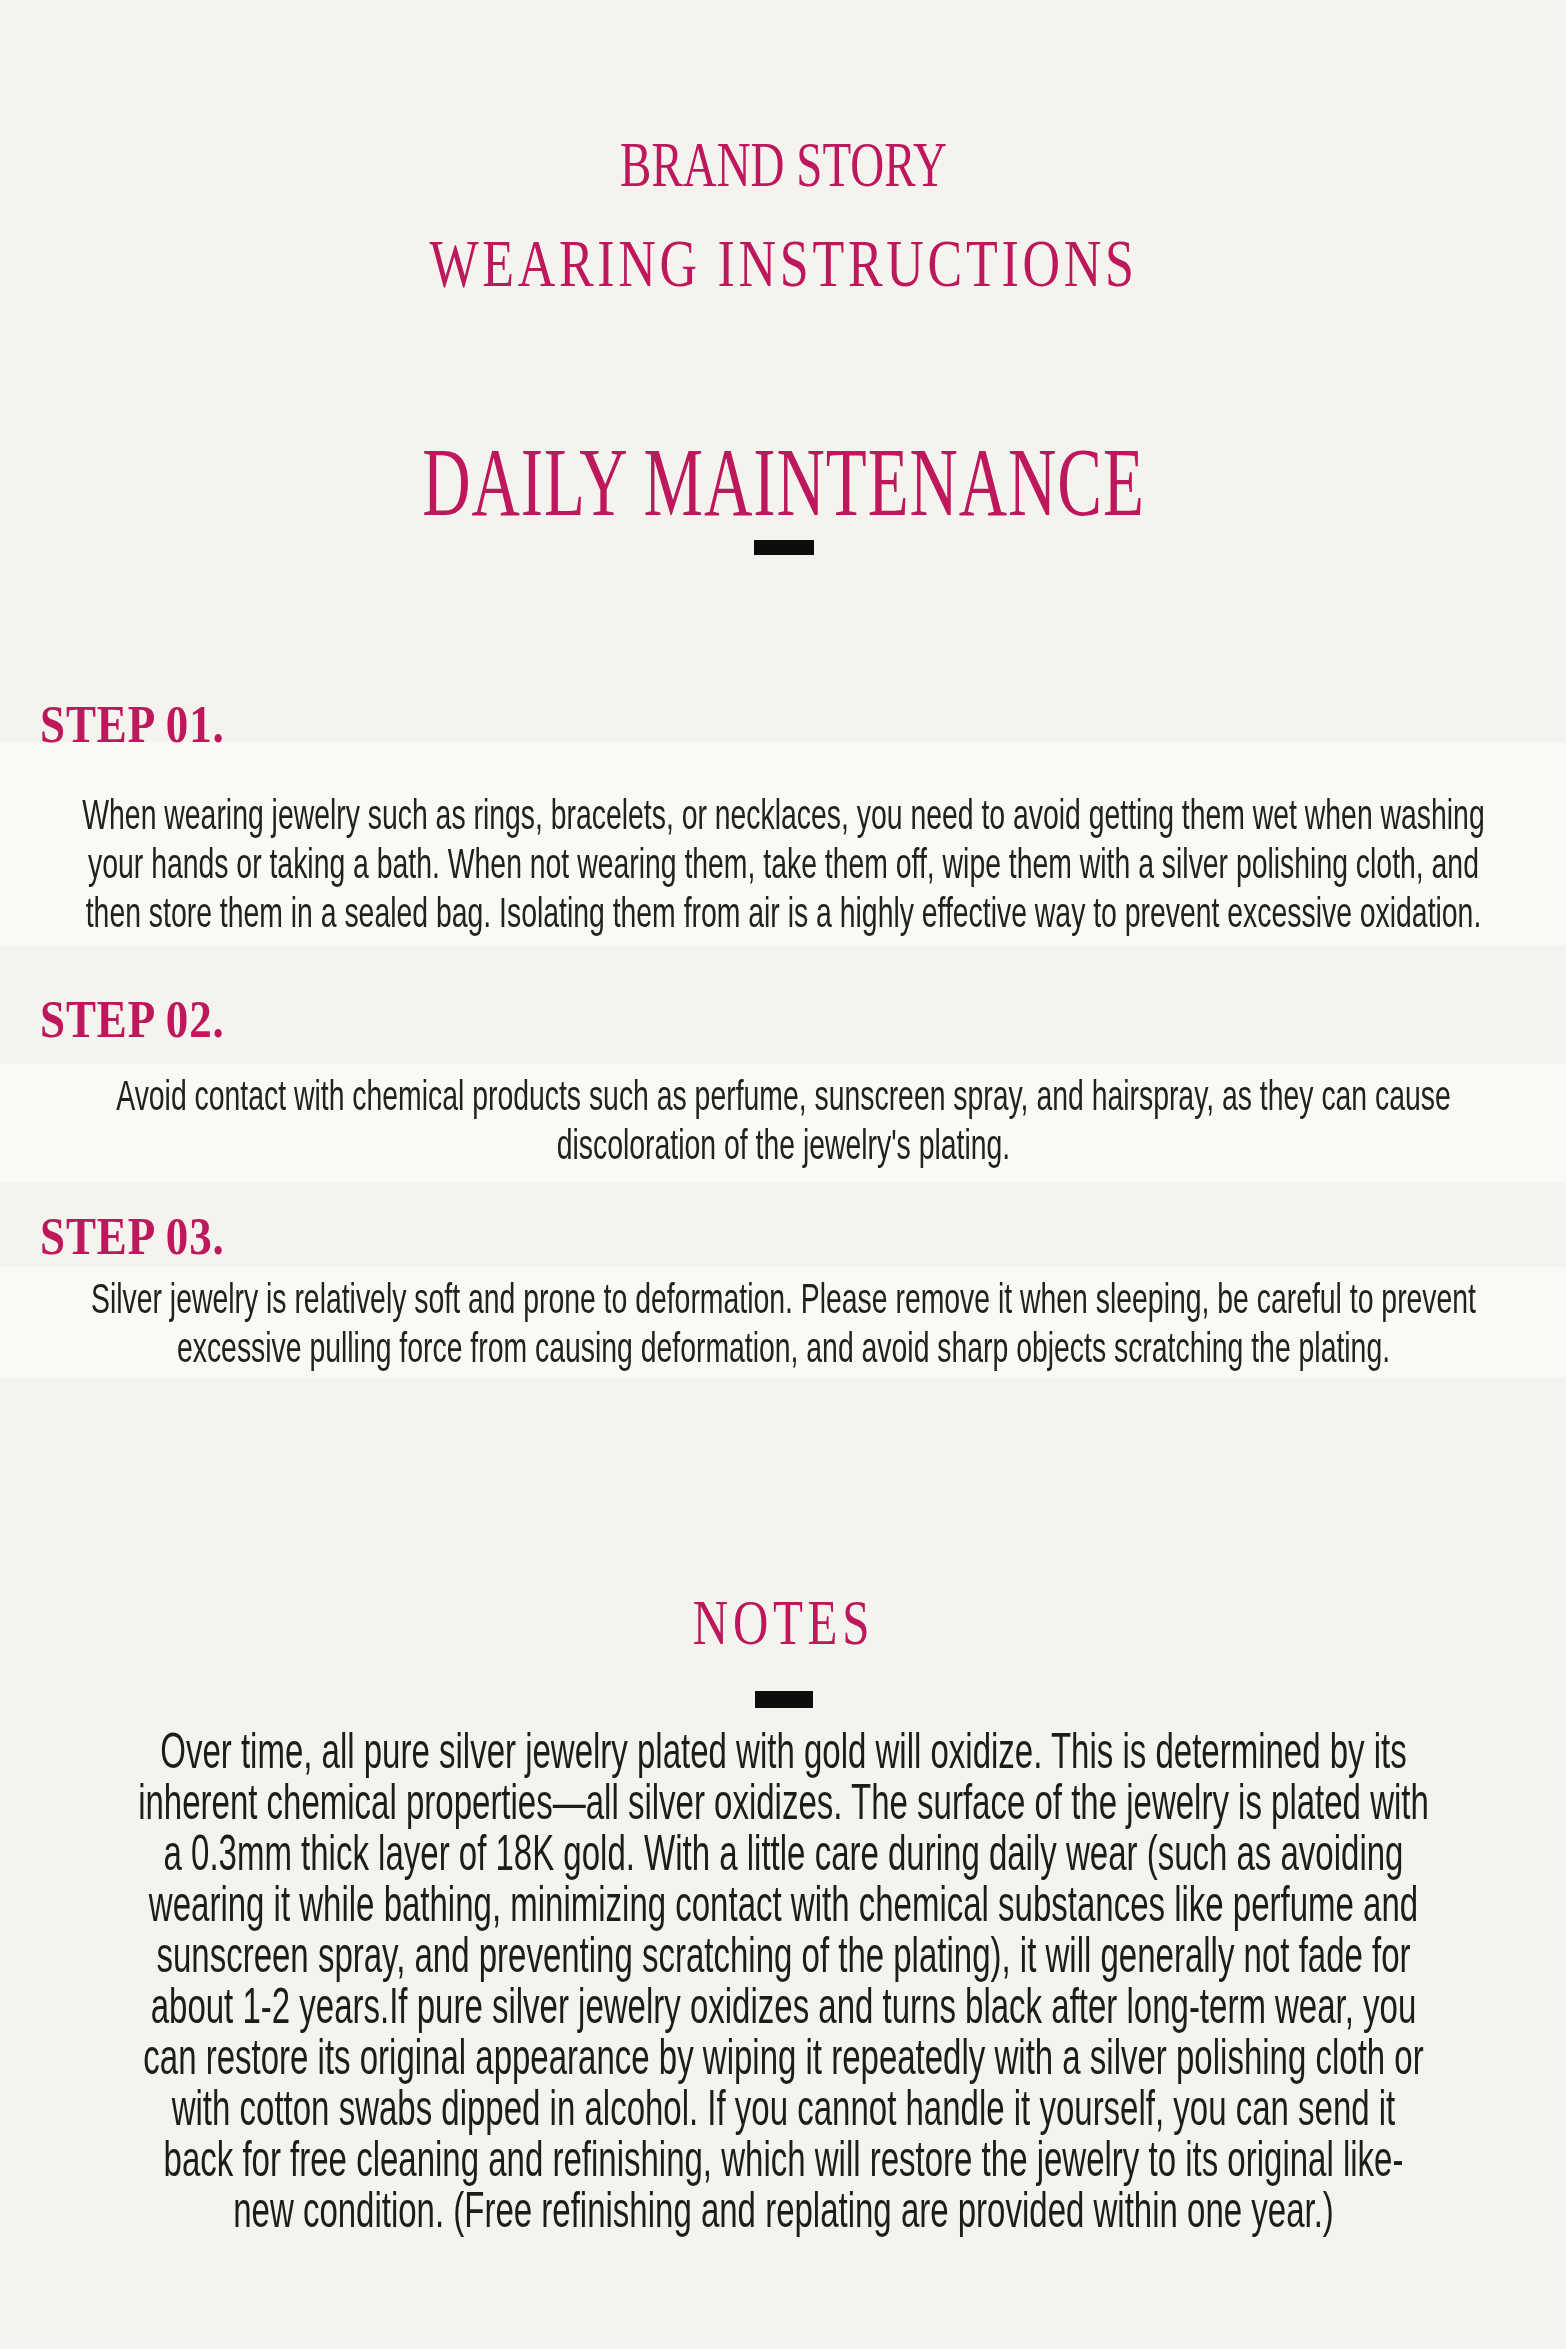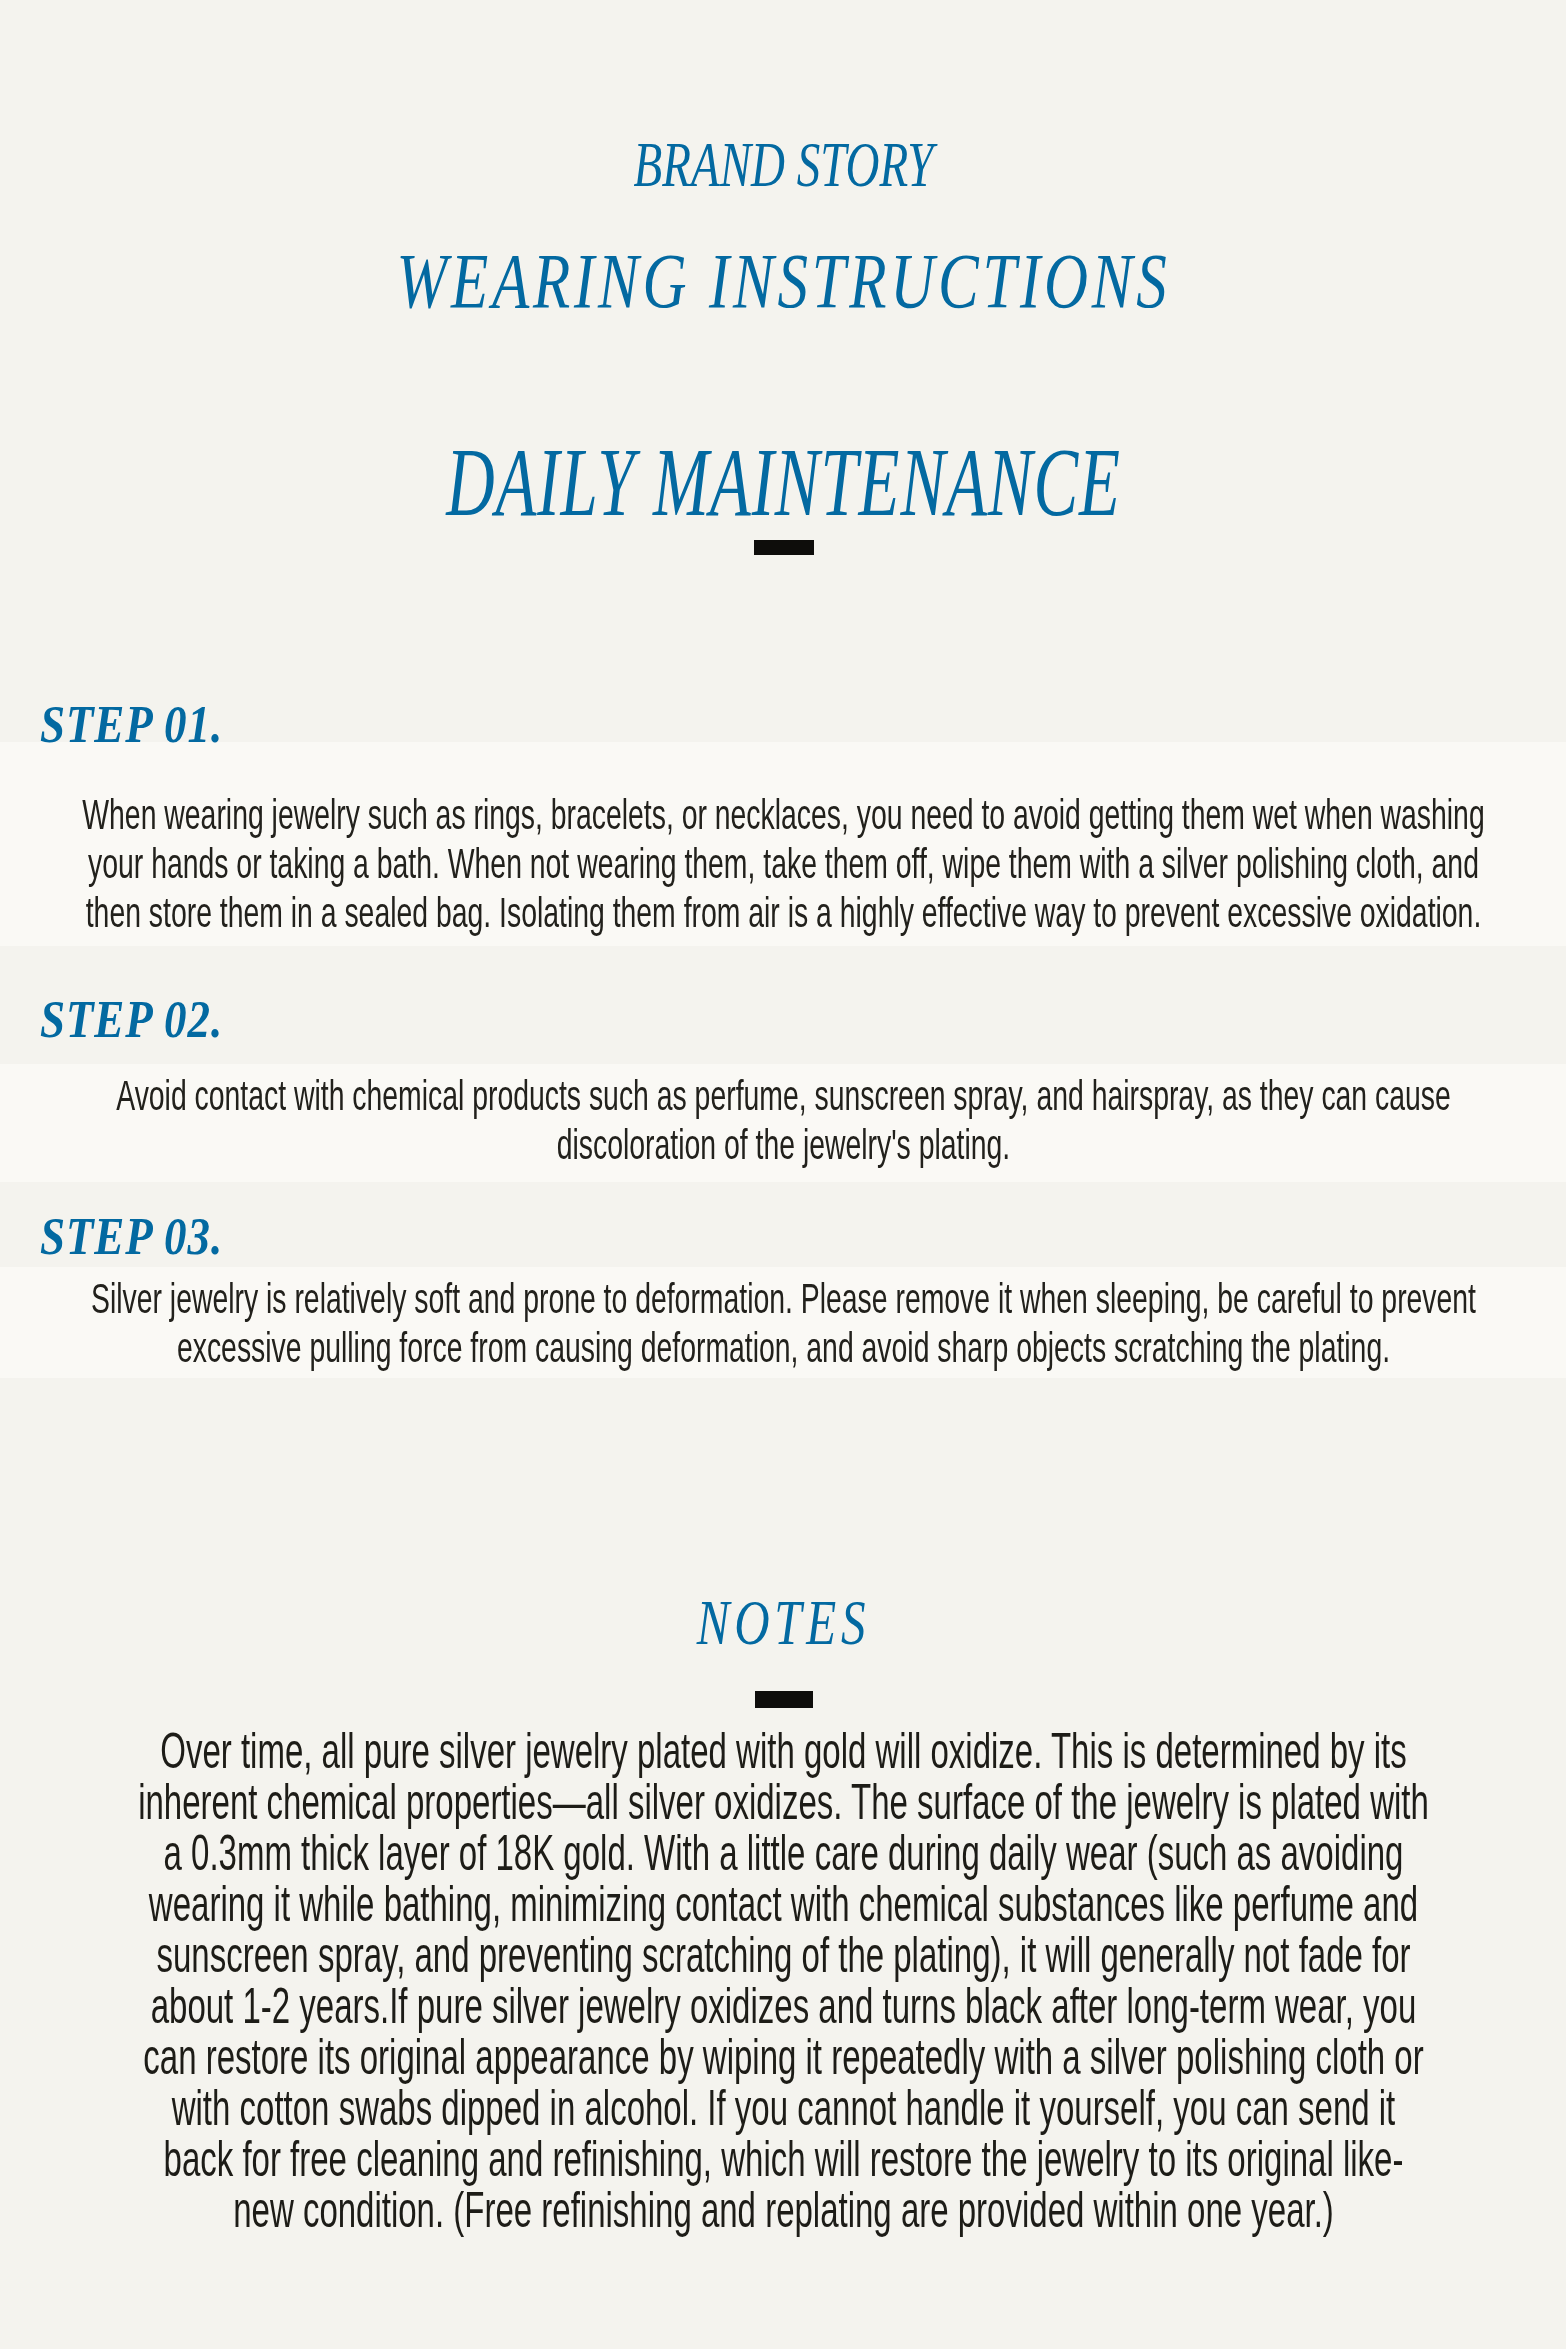--- a/index.html
+++ b/index.html
@@ -12,26 +12,26 @@
     color:#201f1b;
   }
   .band { position:absolute; left:0; right:0; background:#faf9f5; }
   .band.b1 { top:742px; height:204px; }
   .band.b2 { top:1064px; height:118px; }
   .band.b3 { top:1267px; height:111px; }
 
   .abs { position:absolute; }
   .centered { left:0; right:0; text-align:center; }
 
-  .serif { font-family:"Liberation Serif", serif; color:#0369a1;font-style:italic; }
+  .serif { font-family:"Liberation Serif", serif; color:#be185d; }
   .sy { display:inline-block; line-height:1; white-space:nowrap; }
 
   .brand   { top:138px; font-size:47px; }
   .brand .sy { transform:scaleY(1.35); }
-  .title   { top:246px; font-size:61px; }
+  .title   { top:234px; font-size:52px; }
   .title .sy { transform:scaleY(1.30); letter-spacing:3.7px; }
   .daily   { top:444px; font-size:67px; }
   .daily .sy { transform:scaleY(1.45); letter-spacing:0.9px; }
   .notes-title { top:1594px; font-size:49px; }
   .notes-title .sy { transform:scaleY(1.30); letter-spacing:4.7px; }
 
   .step-label { left:40px; font-size:45px; font-weight:bold; }
   .step-label .sy { transform:scaleY(1.15); transform-origin:left center; letter-spacing:0.9px; }
   .step1 { top:699px; }
   .step2 { top:994px; }

